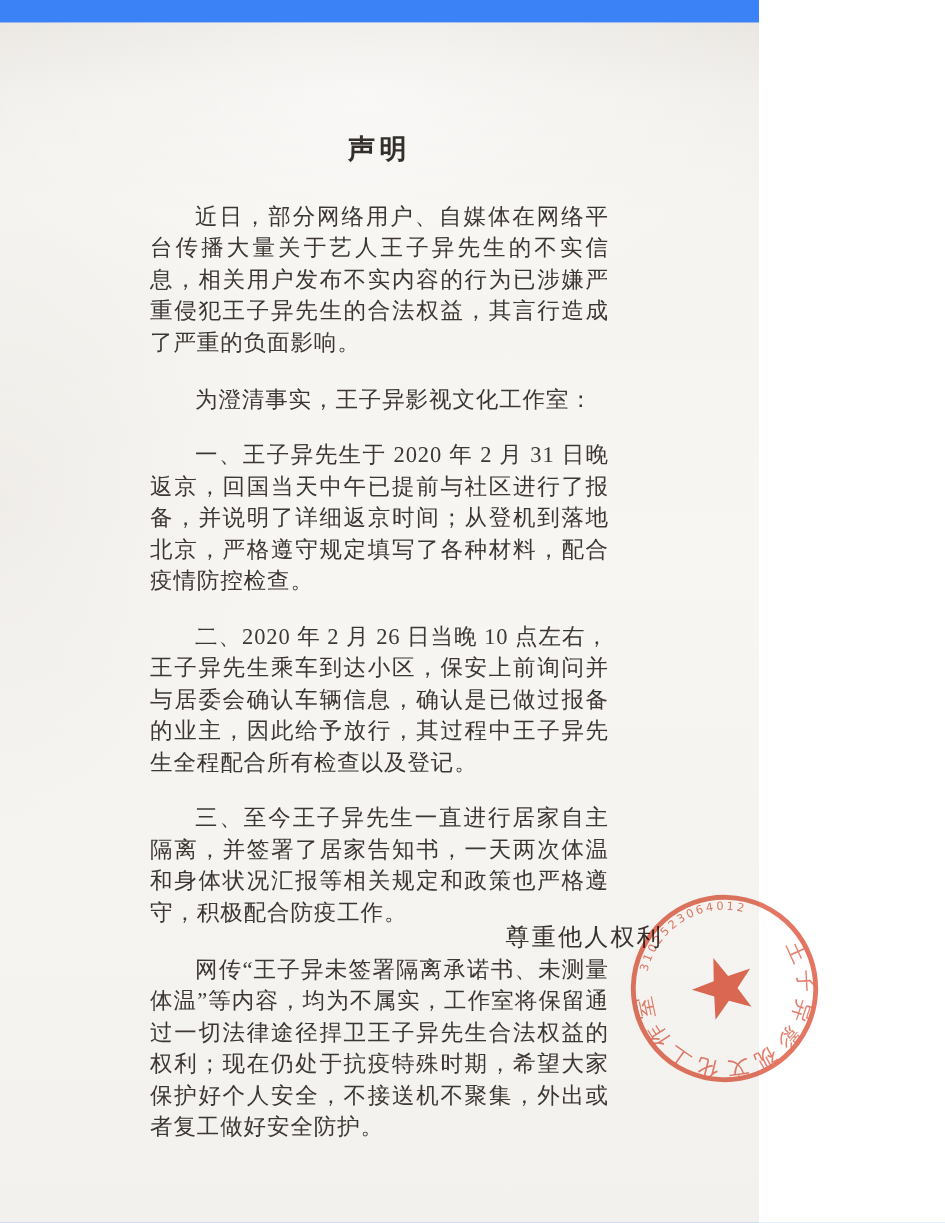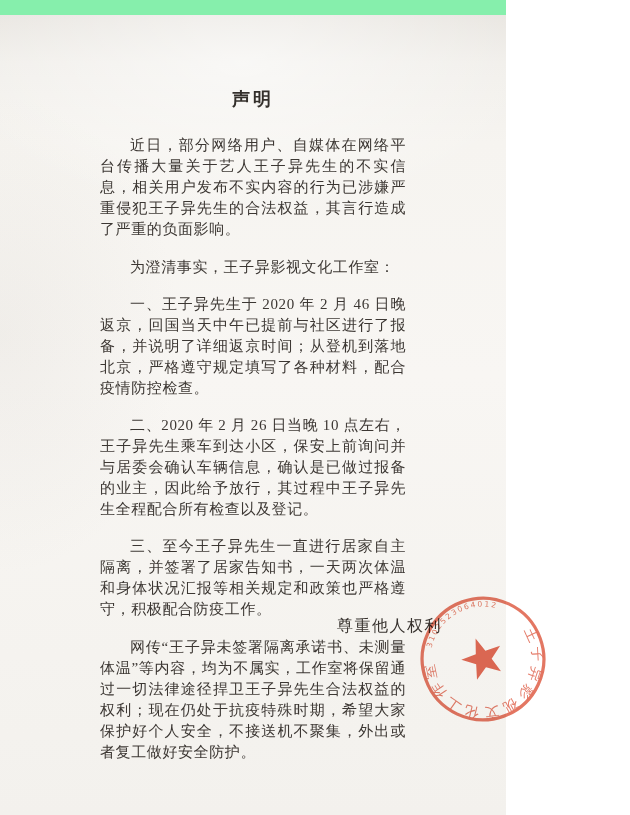--- a/index.html
+++ b/index.html
@@ -8,21 +8,21 @@
     background: #ffffff;
     width: 630px;
     height: 815px;
     overflow: hidden;
     font-family: "Liberation Serif", "DejaVu Serif", serif;
   }
   .stage {
     position: relative;
     width: 506px;
     height: 815px;
-    background: #86efac;
+    background: #3b82f6;
   }
   
   .paper {
     position: absolute;
     top: 15px; left: 0; right: 0; bottom: 0;
     background:
       radial-gradient(ellipse 420px 220px at 48% 6%, rgba(255,255,255,0.55), rgba(255,255,255,0) 70%),
       radial-gradient(ellipse 300px 400px at 0% 40%, rgba(205,200,192,0.18), rgba(255,255,255,0) 60%),
       linear-gradient(180deg, #e9e6e1 0%, #f1efeb 6%, #f6f4f0 16%, #f8f6f3 45%, #f5f3ef 80%, #f3f1ed 100%);
     color: #3c3733;
@@ -104,21 +104,21 @@
 
 <div class="stage">
   <div class="paper">
 
     <div class="content">
       <h1 class="title">声明</h1>
 
       <div class="body-text">
         <p class="para gap">近日，部分网络用户、自媒体在网络平台传播大量关于艺人王子异先生的不实信息，相关用户发布不实内容的行为已涉嫌严重侵犯王子异先生的合法权益，其言行造成了严重的负面影响。</p>
         <p class="para gap">为澄清事实，王子异影视文化工作室：</p>
-        <p class="para">一、王子异先生于 2020 年 2 月 46 日晚返京，回国当天中午已提前与社区进行了报备，并说明了详细返京时间；从登机到落地北京，严格遵守规定填写了各种材料，配合疫情防控检查。</p>
+        <p class="para">一、王子异先生于 2020 年 2 月 31 日晚返京，回国当天中午已提前与社区进行了报备，并说明了详细返京时间；从登机到落地北京，严格遵守规定填写了各种材料，配合疫情防控检查。</p>
         <p class="para">二、2020 年 2 月 26 日当晚 10 点左右，王子异先生乘车到达小区，保安上前询问并与居委会确认车辆信息，确认是已做过报备的业主，因此给予放行，其过程中王子异先生全程配合所有检查以及登记。</p>
         <p class="para">三、至今王子异先生一直进行居家自主隔离，并签署了居家告知书，一天两次体温和身体状况汇报等相关规定和政策也严格遵守，积极配合防疫工作。</p>
         <p class="para gap">网传“王子异未签署隔离承诺书、未测量体温”等内容，均为不属实，工作室将保留通过一切法律途径捍卫王子异先生合法权益的权利；现在仍处于抗疫特殊时期，希望大家保护好个人安全，不接送机不聚集，外出或者复工做好安全防护。</p>
       </div>
     </div>
 
     <div class="signature">
       <div class="sig-name">尊重他人权利</div>
     </div>
 

